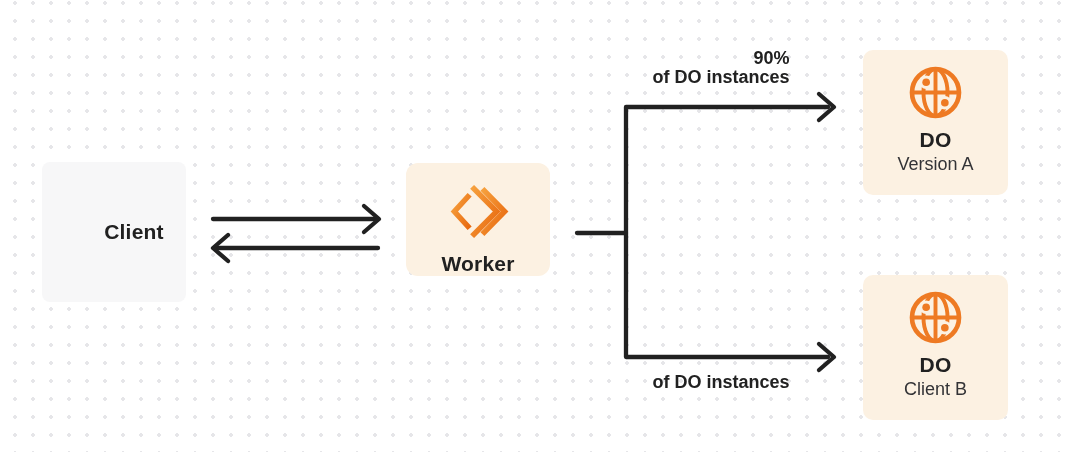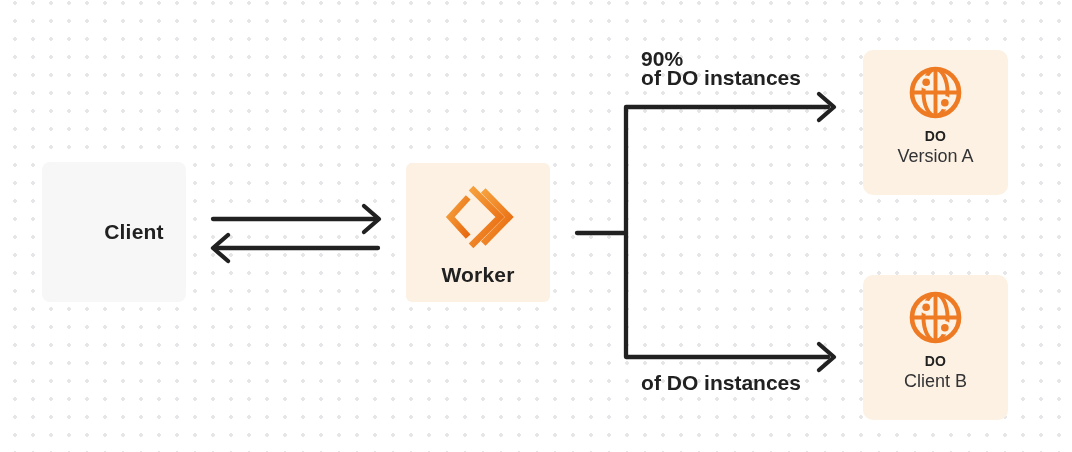--- a/index.html
+++ b/index.html
@@ -29,39 +29,39 @@
   .node{
     position:absolute;
     display:flex;flex-direction:column;align-items:center;justify-content:center;
   }
   .node-client{
     left:42px;top:162px;width:144px;height:140px;
     background:var(--client-box-bg);border-radius:8px;
   }
   .node-client .node-label{font-size:21px;font-weight:700;letter-spacing:.2px;margin-left:40px;}
   .node-worker{
-    left:406px;top:163px;width:144px;height:139px;
-    background:var(--cream-box-bg);border-radius:6px;
+    left:406px;top:163px;width:144px;height:113px;
+    background:var(--cream-box-bg);border-radius:12px;
     justify-content:flex-start;padding-top:17px;
   }
   .node-worker .node-label{font-size:21px;font-weight:700;margin-top:9px;letter-spacing:.2px;}
   .worker-icon-svg{width:74px;height:74px;display:block;}
   .node-do{
     left:863px;width:145px;height:145px;
     background:var(--cream-box-bg);border-radius:10px;
     justify-content:flex-start;padding-top:14px;
   }
   .node-do-a{top:50px;}
   .node-do-b{top:275px;}
   .globe-icon-svg{width:57px;height:57px;display:block;}
-  .do-title{font-size:14px;font-weight:700;margin-top:7px;letter-spacing:.3px;}
+  .do-title{font-size:21px;font-weight:700;margin-top:7px;letter-spacing:.3px;}
   .do-subtitle{font-size:18px;font-weight:400;color:var(--subtitle-text);margin-top:2px;}
   .edge-label{
     position:absolute;left:721px;transform:translateX(-50%);
-    text-align:left;font-size:21px;font-weight:700;line-height:19px;
+    text-align:right;font-size:18px;font-weight:700;line-height:19px;
     white-space:nowrap;
   }
   .edge-label-top{top:49px;}
   .edge-label-bottom{top:373px;}
 </style>
 </head>
 <body>
 
 <div class="canvas">
 

